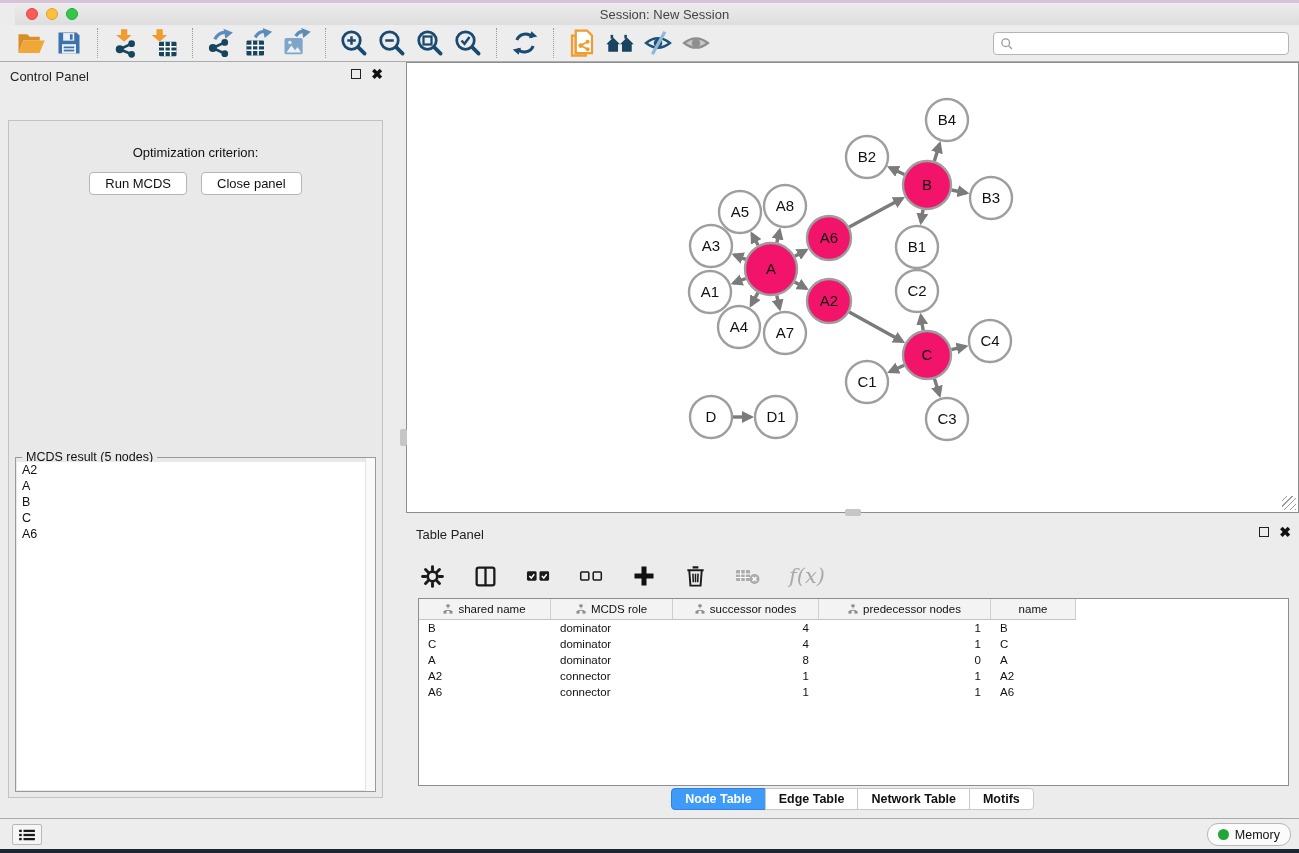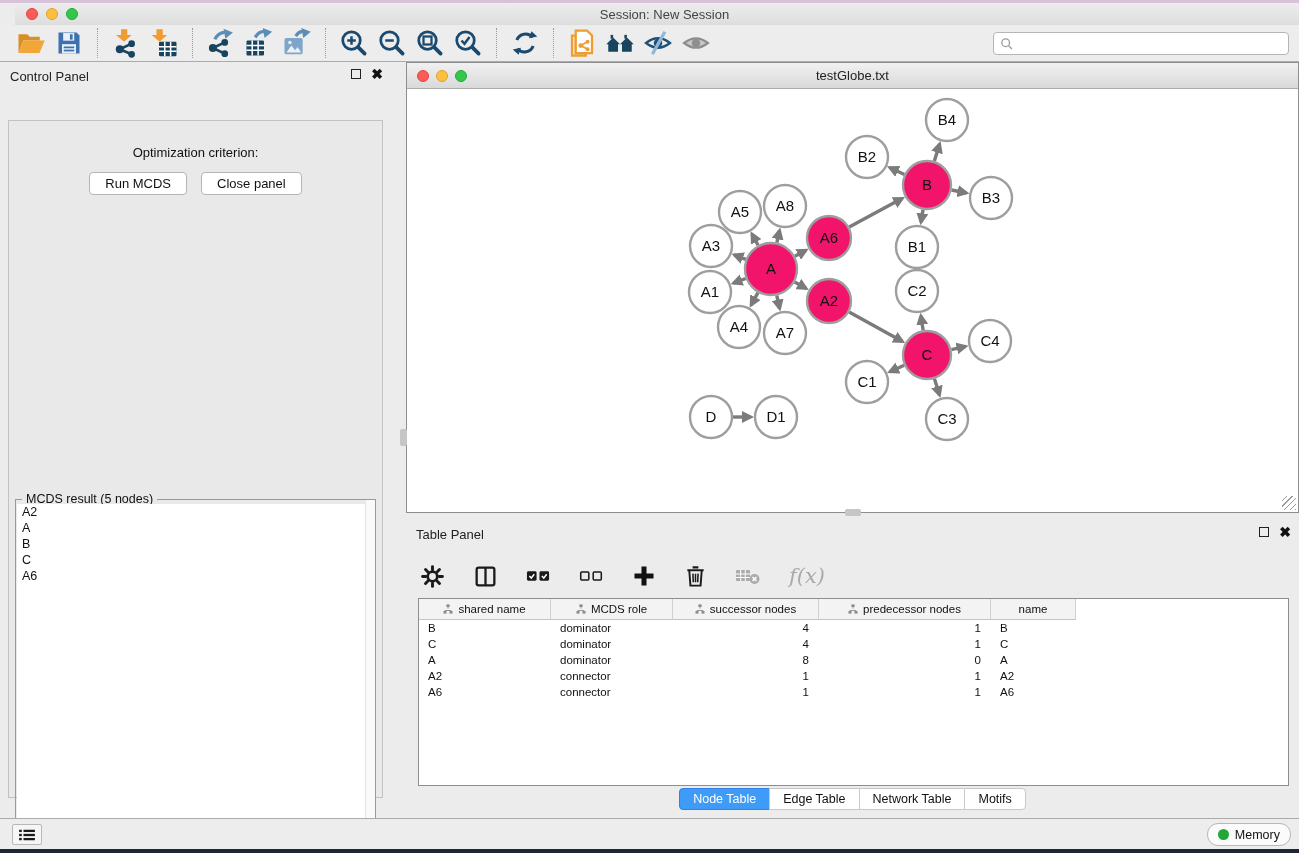--- a/index.html
+++ b/index.html
@@ -44,21 +44,21 @@
   .dropdown { position:relative; margin:8px auto 0; width:313px; height:23px; background:#fff;
     border:1px solid #ACACAC; border-radius:3px; display:flex; align-items:center; }
   .dropdown .dd-text { font-size:13px; padding-left:8px; color:#111; white-space:nowrap; }
   .dd-stepper { position:absolute; right:0; top:-1px; width:19px; height:23px; border-radius:0 3px 3px 0;
     background:linear-gradient(#6FB3FC,#3384EE); display:flex; flex-direction:column; align-items:center; justify-content:center; gap:2px; }
   .dd-up { width:0; height:0; border-left:4px solid transparent; border-right:4px solid transparent; border-bottom:5px solid #fff; }
   .dd-down { width:0; height:0; border-left:4px solid transparent; border-right:4px solid transparent; border-top:5px solid #fff; }
   .cp-buttons { display:flex; justify-content:center; gap:14px; margin-top:12px; }
   .btn { height:23px; padding:0 15px; background:#fff; border:1px solid #B5B5B5; border-radius:4px;
     font-size:13px; color:#111; line-height:21px; }
-  .result-group { position:absolute; left:6px; top:336px; width:361px; height:335px; border:1px solid #9A9A9A;margin-top:42px; }
+  .result-group { position:absolute; left:6px; top:336px; width:361px; height:335px; border:1px solid #9A9A9A; }
   .result-legend { position:absolute; top:-8px; left:6px; background:#E9E9E9; padding:0 4px; font-size:12.5px; color:#111; }
   .result-list { position:absolute; left:1px; top:4px; right:1px; bottom:1px; background:#fff; overflow:hidden; }
   .result-scroll { position:absolute; right:0; top:0; bottom:0; width:10px; background:#FAFAFA; border-left:1px solid #E4E4E4; }
   .result-item { font-size:12.5px; line-height:16px; padding-left:5px; color:#111; }
 
   
   .net-window { position:absolute; left:406px; top:62px; width:893px; height:451px;
     border:1px solid #8E8E8E; background:#fff; }
   .net-titlebar { position:relative; height:26px; background:linear-gradient(#F1F1F1,#D9D9D9);
     border-bottom:1px solid #ABABAB; display:flex; align-items:center; }
@@ -78,21 +78,21 @@
   .fx { font-family:"DejaVu Serif", serif; font-style:italic; font-size:21px; color:#A9A9A9; }
   .node-table { position:absolute; left:12px; top:78px; width:871px; height:188px;
     background:#fff; border:1px solid #8E8E8E; overflow:hidden; }
   .nt-header { display:flex; height:21px; }
   .nt-hcell { background:#F3F3F3; border-right:1px solid #CFCFCF; border-bottom:1px solid #C4C4C4;
     display:flex; align-items:center; justify-content:center; gap:5px; font-size:11.5px; color:#111; }
   .nt-row { display:flex; height:16px; align-items:center; }
   .nt-cell { font-size:11.5px; color:#111; white-space:nowrap; }
   .nt-cell.left { padding-left:9px; text-align:left; }
   .nt-cell.right { padding-right:10px; text-align:right; }
-  .tp-tabs { position:absolute; left:0; right:0; top:268px; display:flex; justify-content:center; }
+  .tp-tabs { position:absolute; left:0; right:0; top:268px; display:flex; justify-content:center;font-weight:bold; }
   .tp-tab { height:22px; line-height:20px; padding:0 13px; font-size:12.5px; background:#fff;
     border:1px solid #C8C8C8; margin-left:-1px; color:#111; }
   .tp-tab:first-child { border-radius:4px 0 0 4px; margin-left:0; }
   .tp-tab:last-child { border-radius:0 4px 4px 0; }
   .tp-tab.active { background:#3E9BF7; border-color:#3080E8; color:#fff; }
 
   
   .status-bar { position:absolute; left:0; top:818px; width:1299px; height:31px;
     background:#EDEDED; border-top:1px solid #ABABAB; }
   .list-btn { position:absolute; left:12px; top:5px; width:30px; height:21px; background:#F6F6F6;
@@ -279,28 +279,20 @@
           <div class="result-item">B</div>
           <div class="result-item">C</div>
           <div class="result-item">A6</div>
         </div>
       <div class="result-scroll"></div>
     </div>
   </div>
 </div>
 
 <div class="net-window">
-  <div class="net-titlebar">
-    <div class="lights">
-      <div class="light red"></div>
-      <div class="light yellow"></div>
-      <div class="light green"></div>
-    </div>
-    <div class="title">testGlobe.txt</div>
-  </div>
   <svg class="net-canvas" id="graph-svg" viewBox="0 0 891 423">
     <defs>
       <marker id="arrow" viewBox="0 0 12 12" refX="9" refY="6" markerWidth="12" markerHeight="12" markerUnits="userSpaceOnUse" orient="auto">
         <path d="M0 0 L12 6 L0 12 Z" fill="#7B7B7B"></path>
       </marker>
     </defs>
     <g id="edge-layer">
         <line x1="351.1001574334304" y1="156.2809346356624" x2="344.9442986727496" y2="144.96209755957184" stroke="#7B7B7B" stroke-width="3.4" marker-end="url(#arrow)"></line>
         <line x1="369.85712236110373" y1="153.64294937503328" x2="372.5767385545336" y2="141.40467650459883" stroke="#7B7B7B" stroke-width="3.4" marker-end="url(#arrow)"></line>
         <line x1="338.78885483284466" y1="170.33572768592379" x2="327.34365293255127" y2="165.94840029081132" stroke="#7B7B7B" stroke-width="3.4" marker-end="url(#arrow)"></line>

